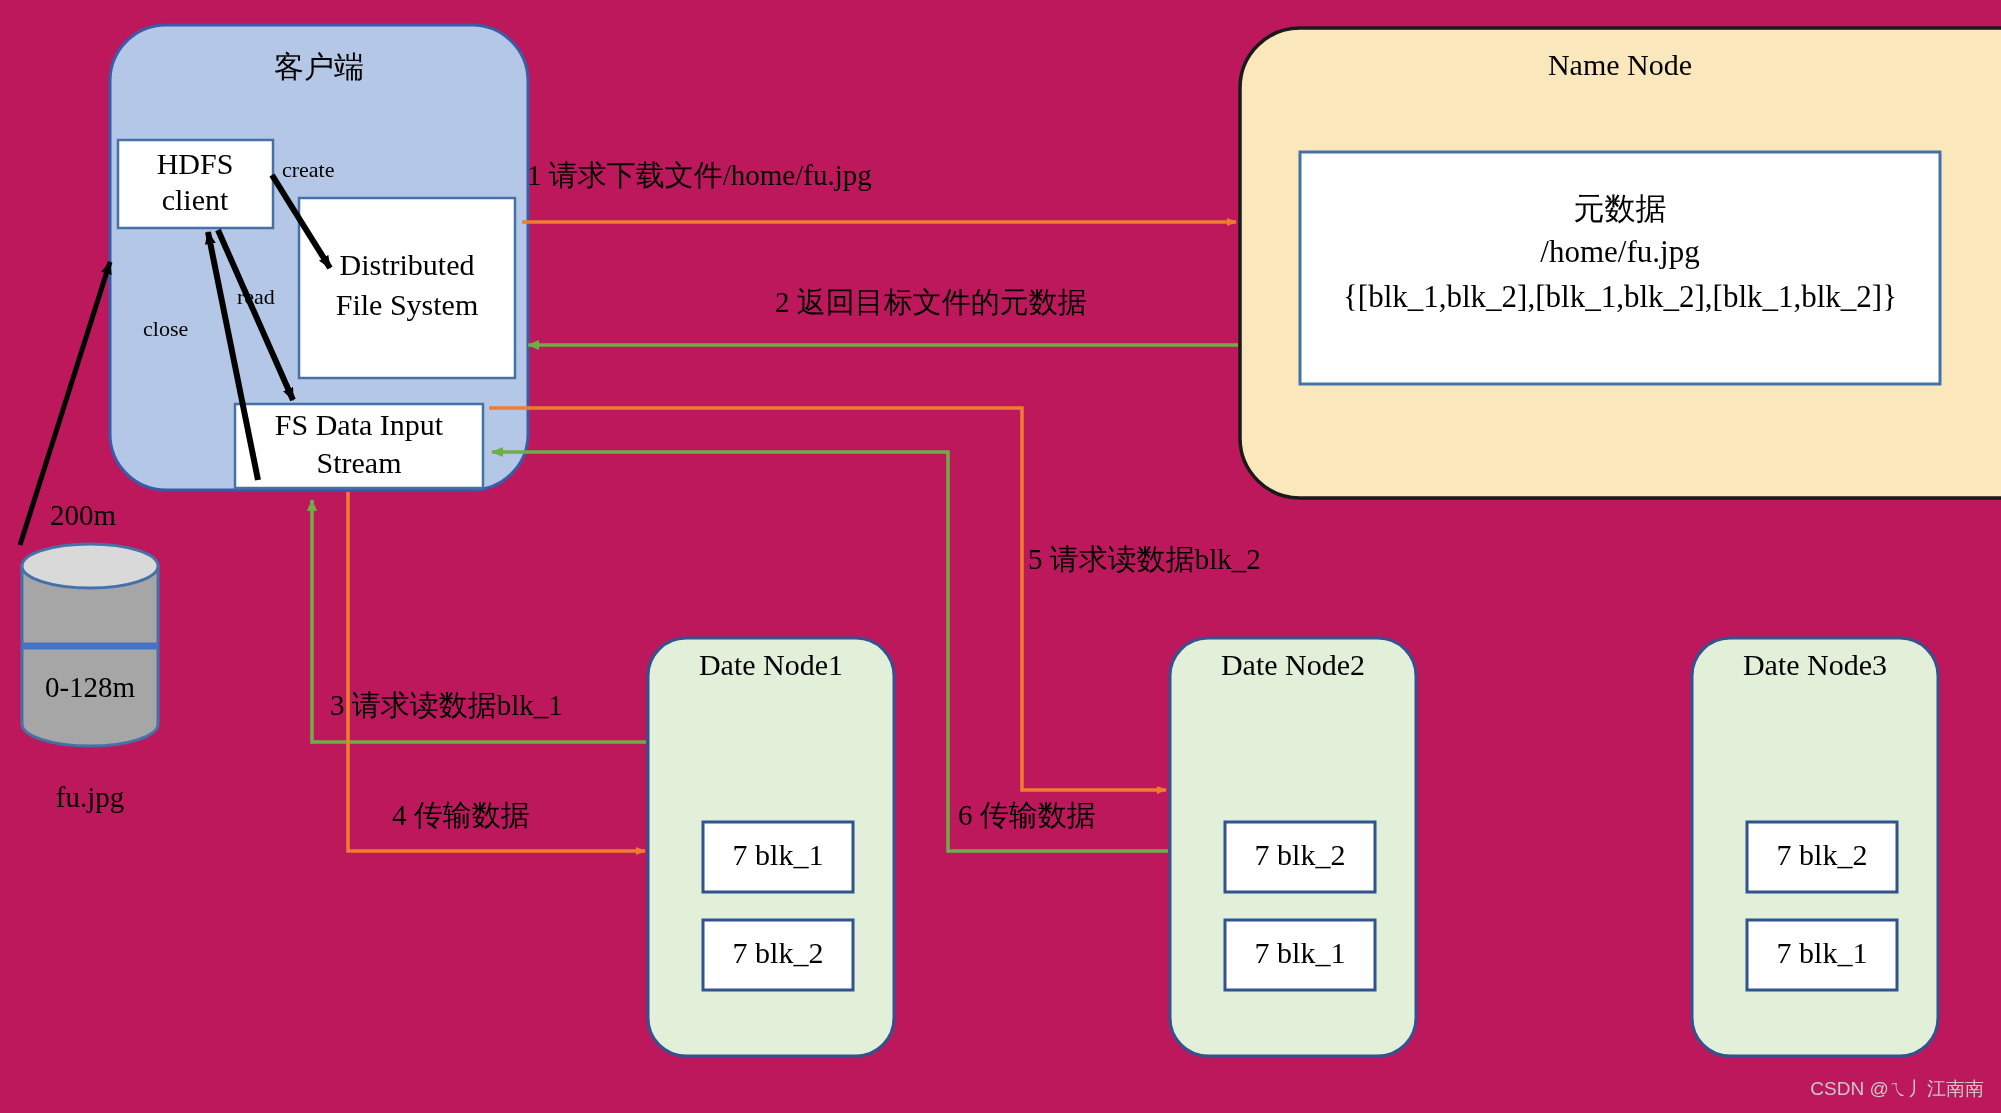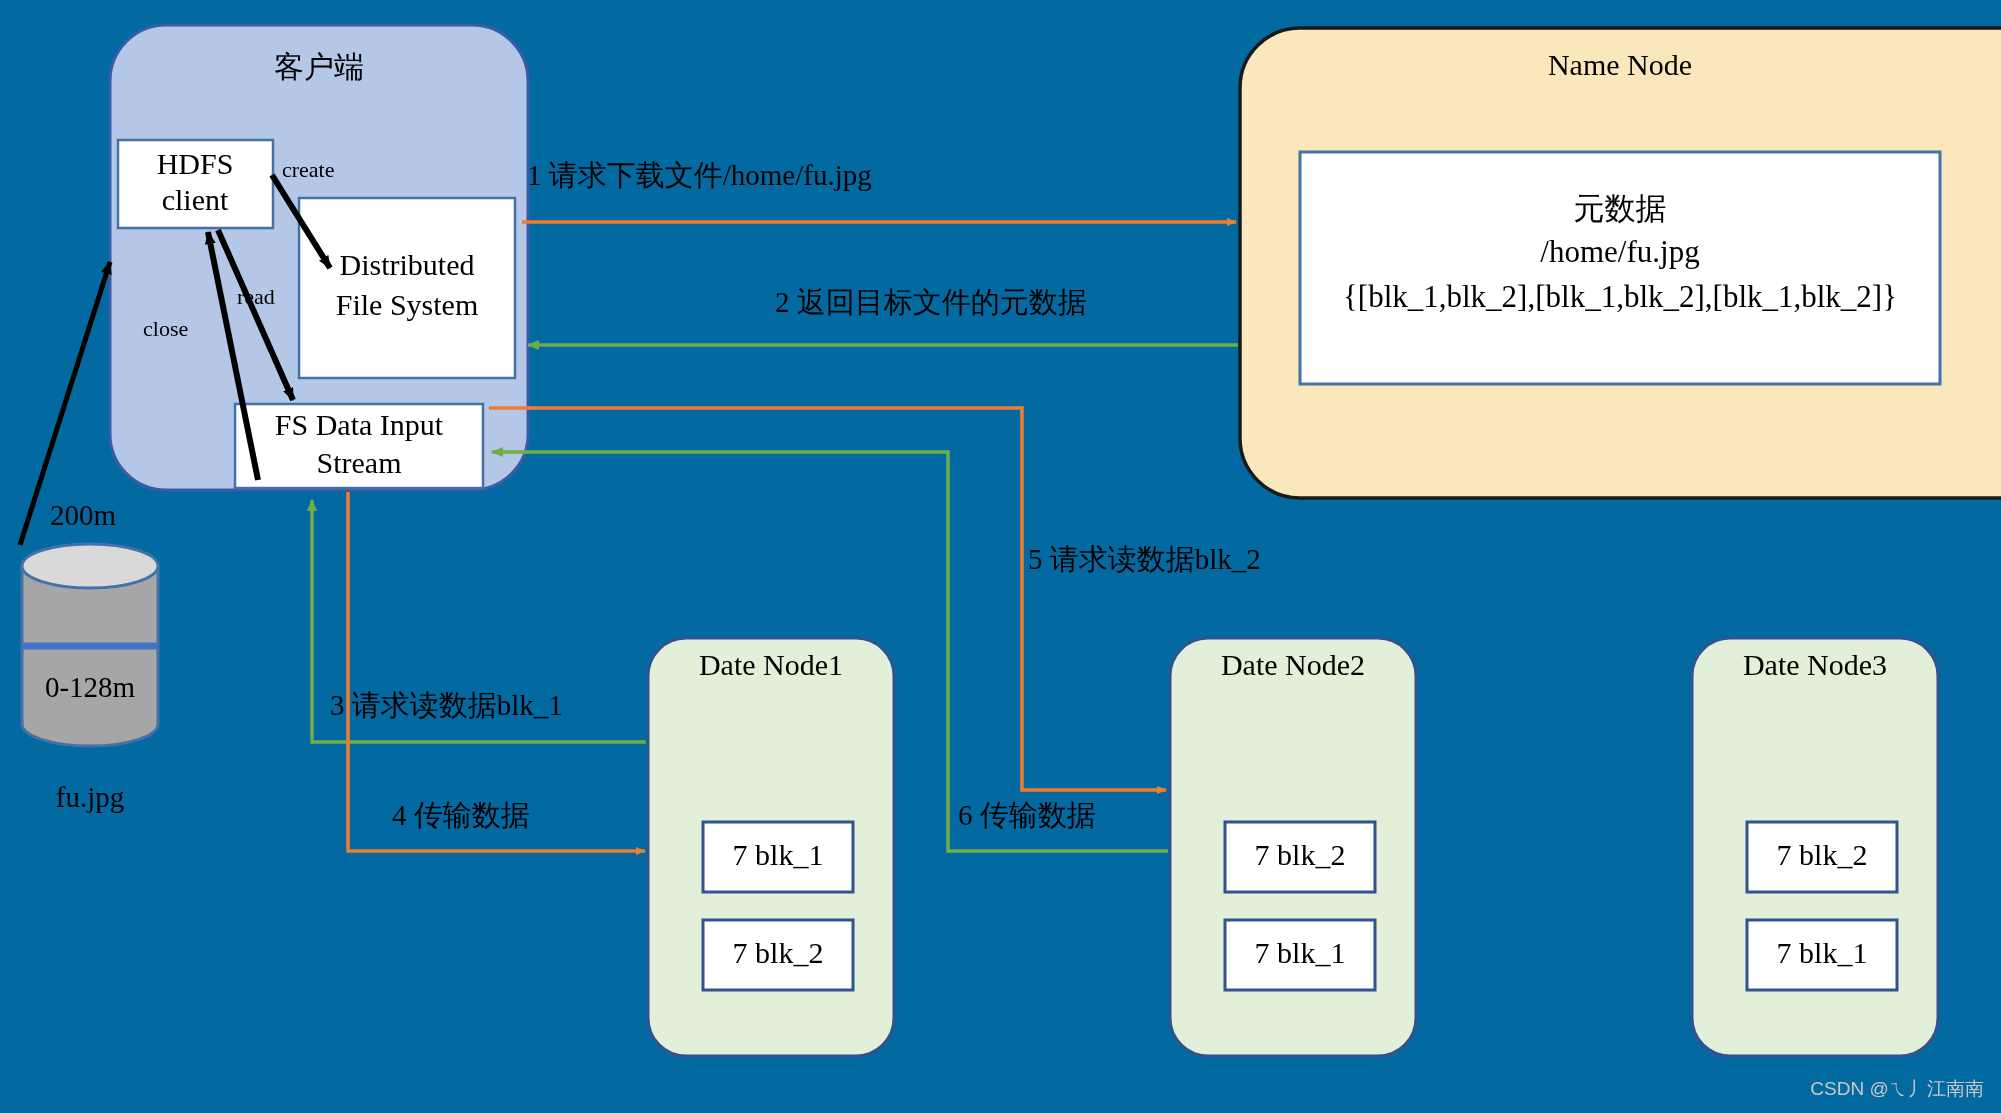--- a/index.html
+++ b/index.html
@@ -10,21 +10,21 @@
   body {
     width: 2001px;
     height: 1113px;
     overflow: hidden;
     font-family: "Liberation Serif", "DejaVu Serif", serif;
   }
   #stage {
     position: relative;
     width: 2001px;
     height: 1113px;
-    background: #0369a1;
+    background: #be185d;
     text-align: center;
   }
   svg#diagram {
     position: absolute;
     top: 0;
     left: 0;
     width: 2001px;
     height: 1113px;
     display: block;
   }

